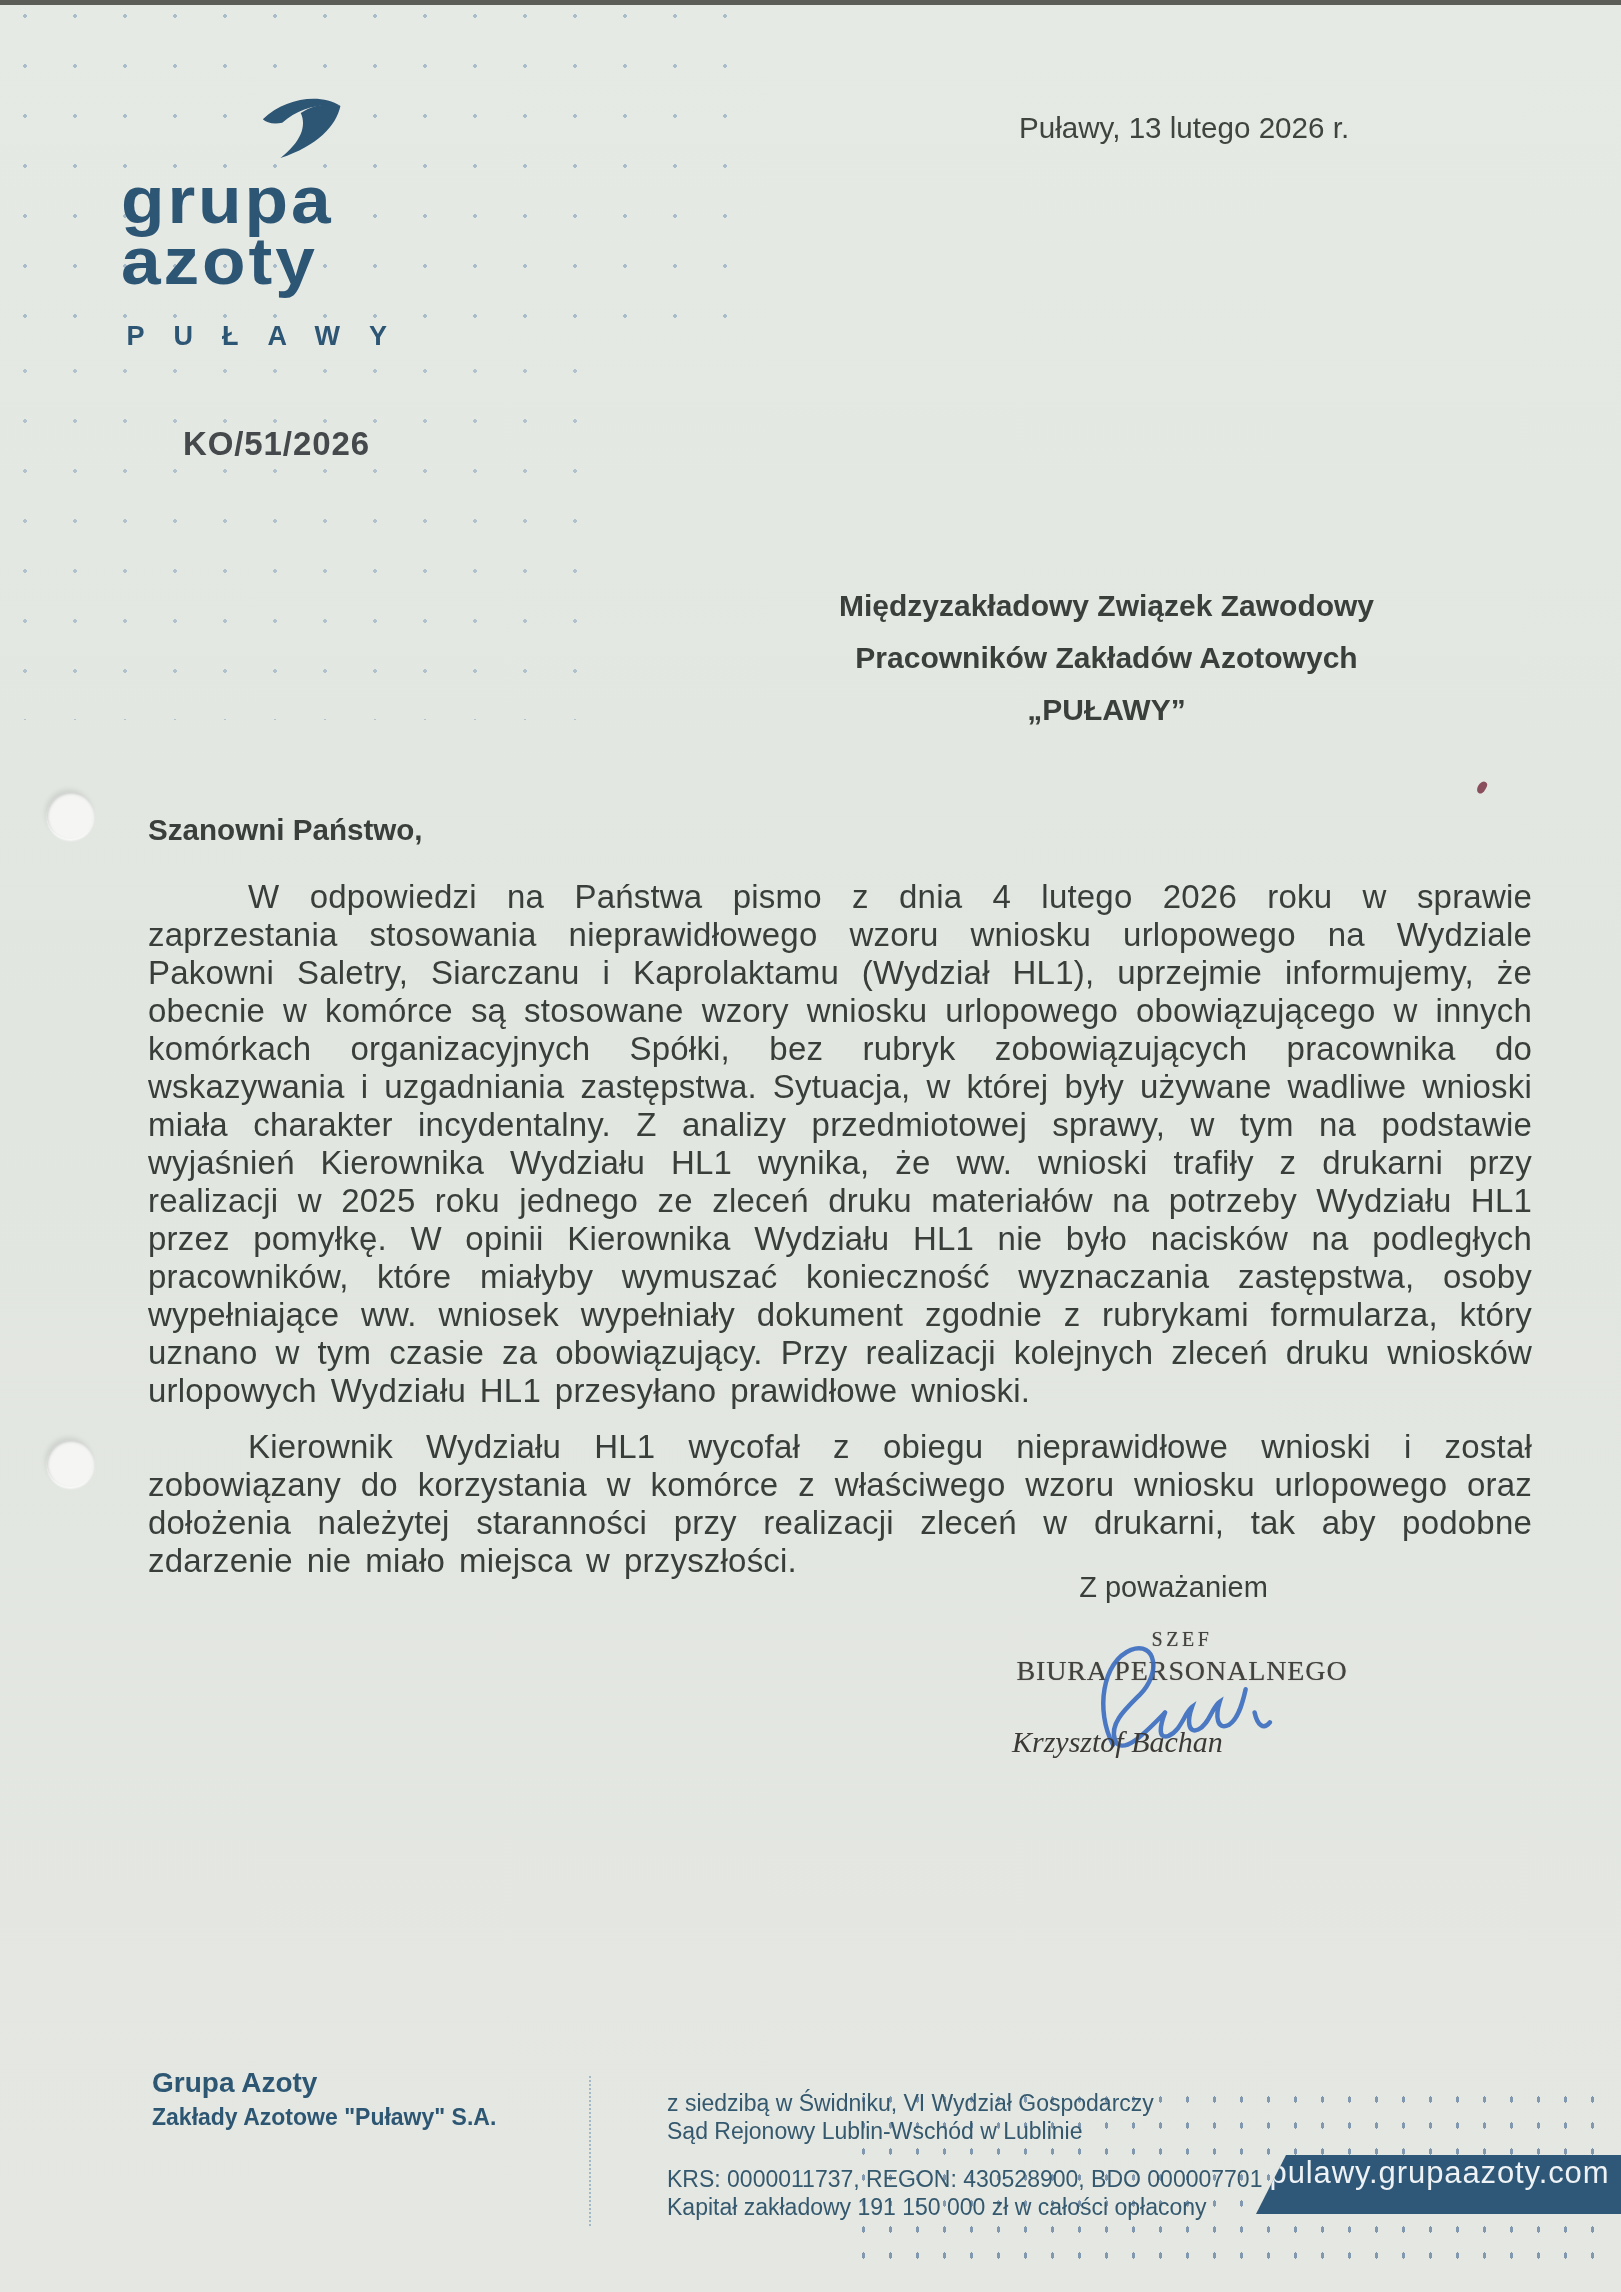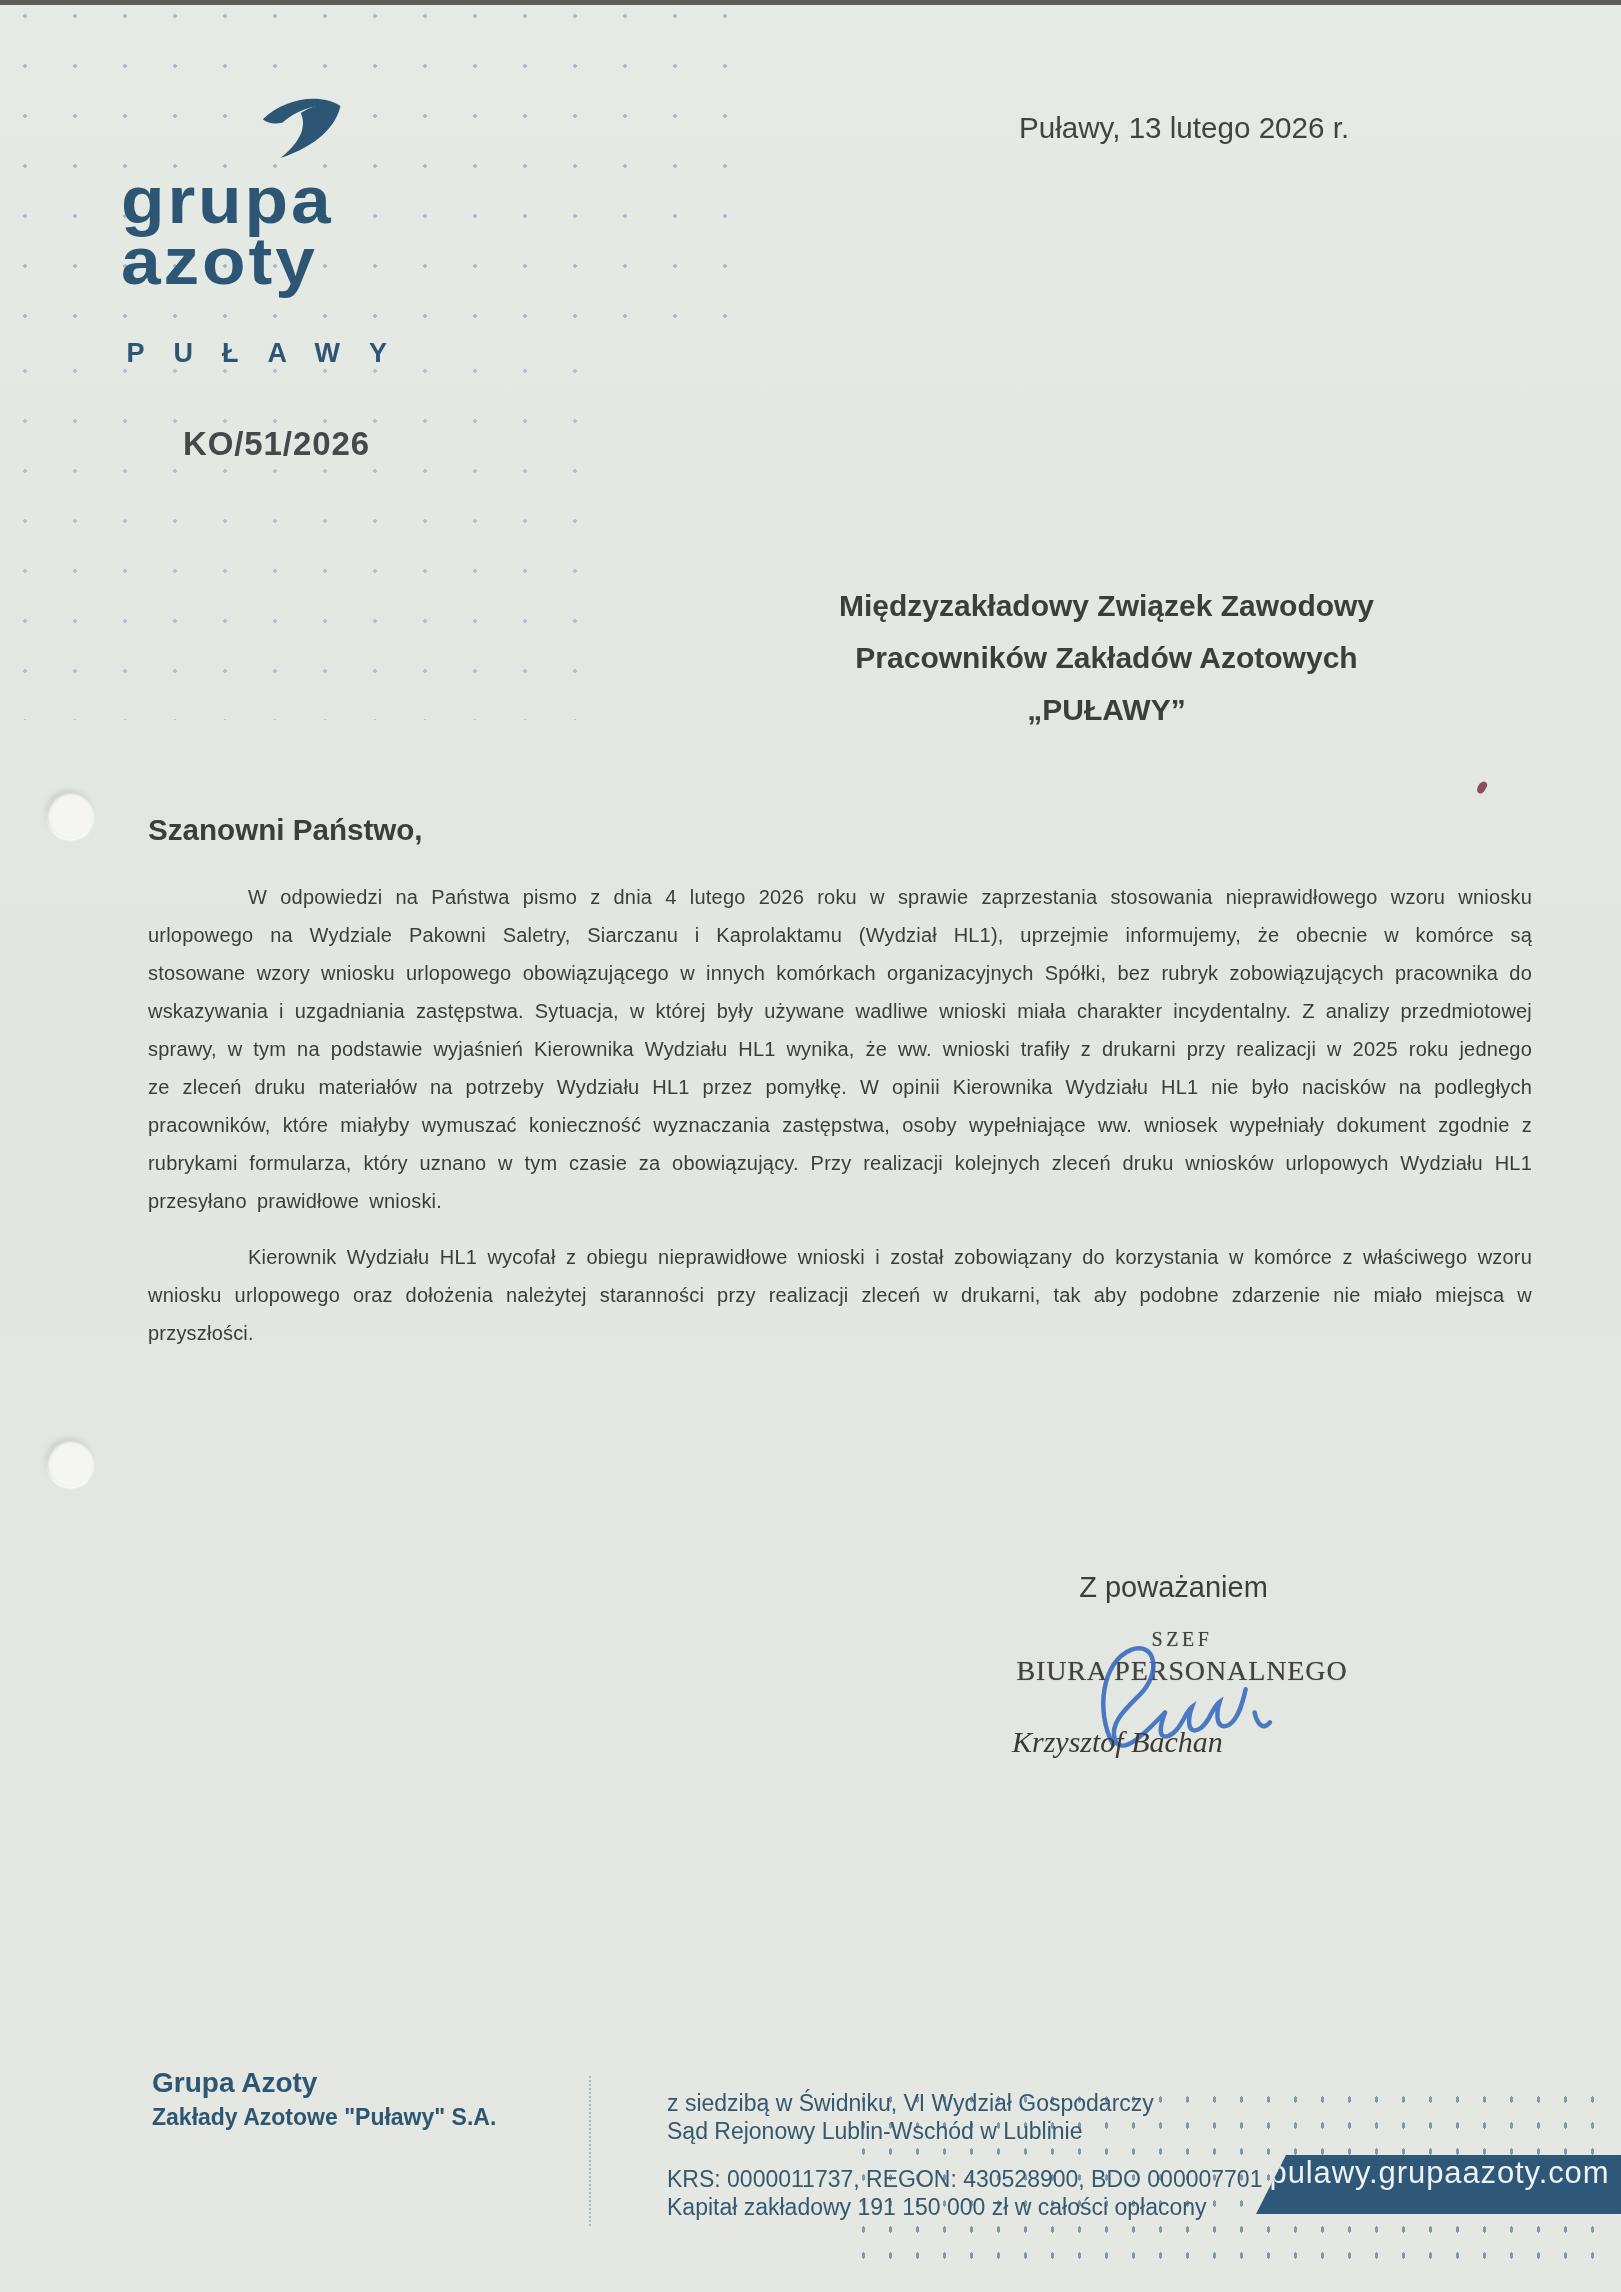--- a/index.html
+++ b/index.html
@@ -23,32 +23,32 @@
     box-shadow:inset 0.9px 1.8px 2.7px rgba(130,136,130,.35),0 1.8px 1.8px rgba(255,255,255,.85),-1.8px -2.7px 4.5px rgba(120,126,120,.18);}
   .hole-1{left:47px;top:792px;}
   .hole-2{left:47px;top:1440px;}
 
   
   .logo{position:absolute;left:121px;top:56px;width:376px;color:#2d5574;}
   .logo-bird{position:absolute;left:133px;top:36px;width:97px;height:72px;}
   .logo-word{position:absolute;left:0;font-weight:800;letter-spacing:2.7px;line-height:1;transform:scaleX(1.08);transform-origin:left;}
   .logo-word-1{top:111px;font-size:66px;}
   .logo-word-2{top:172px;font-size:66px;}
-  .logo-sub{position:absolute;left:5.4px;top:282px;font-size:27px;font-weight:700;letter-spacing:29px;}
+  .logo-sub{position:absolute;left:5.4px;top:265px;font-size:27px;font-weight:700;letter-spacing:29px;}
 
   .date-line{position:absolute;left:1019px;top:111px;font-size:29.6px;color:#3f443f;}
   .reference{position:absolute;left:145px;top:425px;font-size:33px;font-weight:700;letter-spacing:0.9px;color:#45494b;margin-left:38px;}
 
   .recipient{position:absolute;left:784px;top:580px;width:645px;text-align:center;
     font-size:30px;font-weight:700;line-height:52px;color:#3a3f3c;}
 
   .salutation{position:absolute;left:148px;top:813px;font-size:29.6px;font-weight:700;color:#3a3f3c;}
 
   .letter-body{position:absolute;left:148px;top:878px;width:1384px;}
-  .letter-body p{margin:0 0 18px 0;font-size:20px;line-height:38px;text-align:justify;
+  .letter-body p{margin:0 0 18px 0;font-size:33px;line-height:38px;text-align:justify;
     text-indent:100px;word-spacing:4.5px;letter-spacing:0.2px;color:#393e3b;}
 
   .closing{position:absolute;left:1030px;top:1571px;width:287px;text-align:center;font-size:29px;color:#3a3f3c;}
 
   .stamp{position:absolute;left:1012px;top:1628px;width:340px;text-align:center;
     font-family:"Liberation Serif",serif;color:#44423f;text-shadow:0 0 0.9px rgba(68,66,63,.6);}
   .stamp-line1{font-size:20px;letter-spacing:3.6px;}
   .stamp-line2{font-size:28px;letter-spacing:0.9px;margin-top:3.6px;}
   .sig-name{position:absolute;left:1012px;top:1725px;width:340px;text-align:left;
     font-family:"Liberation Serif",serif;font-style:italic;font-size:30px;color:#3b3a37;}

